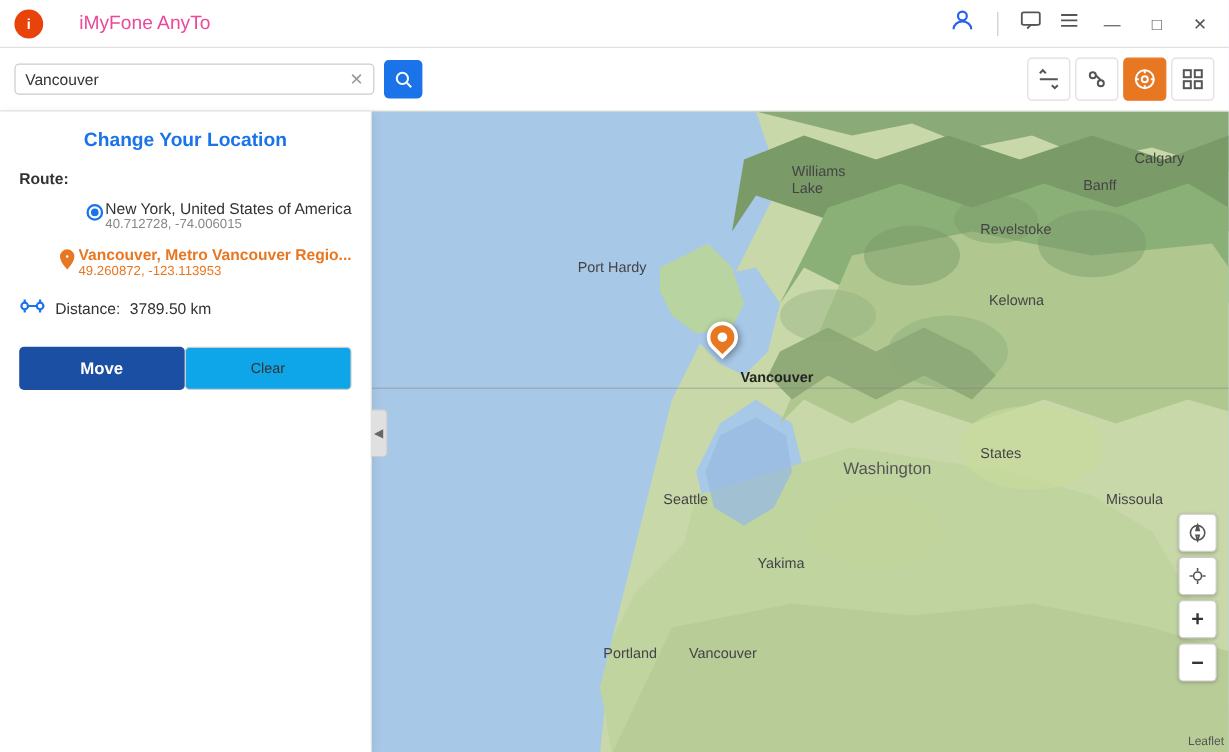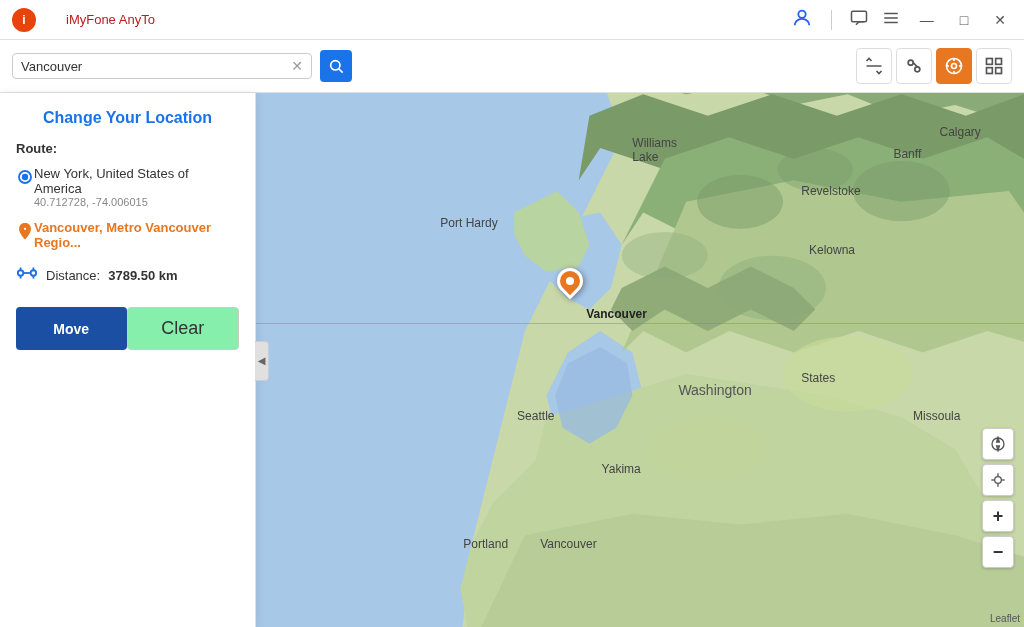--- a/index.html
+++ b/index.html
@@ -9,21 +9,21 @@
     .titlebar {
       display: flex; align-items: center; justify-content: space-between;
       height: 40px; background: #fff; border-bottom: 1px solid #e0e0e0;
       padding: 0 12px;
     }
     .titlebar-left { display: flex; align-items: center; gap: 8px; }
     .app-logo {
       width: 24px; height: 24px; background: #e8430a; border-radius: 50%;
       display: flex; align-items: center; justify-content: center; color: #fff; font-size: 12px; font-weight: bold;
     }
-    .app-title { font-size: 13px; color: #b91c1c; font-weight: 500; padding-left: 22px; }
+    .app-title { font-size: 16px; color: #ec4899; font-weight: 500; padding-left: 22px; }
     .titlebar-right { display: flex; align-items: center; gap: 14px; }
     .titlebar-icon { font-size: 16px; color: #555; cursor: pointer; }
     .win-btn { font-size: 14px; color: #555; cursor: pointer; padding: 2px 6px; }
 
     
     .searchbar-area {
       display: flex; align-items: center; padding: 8px 12px; gap: 8px;
       background: #fff; border-bottom: 1px solid #e0e0e0;
     }
     .search-input-wrap {
@@ -44,21 +44,21 @@
       background: #fff; cursor: pointer; display: flex; align-items: center; justify-content: center;
       font-size: 18px; color: #555;
     }
     .map-tool-btn.active { background: #e87722; border-color: #e87722; color: #fff; }
 
     
     .main { display: flex; position: relative; height: calc(627px - 40px - 52px); }
 
     
     .sidebar {
-      width: 256px; background: #fff; z-index: 10; padding: 16px;
+      width: 310px; background: #fff; z-index: 10; padding: 16px;
       border-right: 1px solid #e0e0e0; position: relative;
       box-shadow: 2px 0 8px rgba(0,0,0,0.08);
     }
     .sidebar-title {
       text-align: center; font-size: 16px; font-weight: 700; color: #1a73e8; margin-bottom: 14px;
     }
     .route-label { font-size: 13px; color: #333; font-weight: 600; margin-bottom: 10px; }
     .route-item { display: flex; align-items: flex-start; gap: 0; margin-bottom: 12px; justify-content: flex-end; }
     .route-icon { font-size: 18px; margin-top: 2px; flex-shrink: 0; }
     .route-icon.blue { color: #1a73e8; }
@@ -66,29 +66,29 @@
     .route-name { font-size: 13px; font-weight: 500; color: #333; }
     .route-name.orange { color: #e87722; font-weight: 600; }
     .route-coords { font-size: 11px; color: #888; }
     .route-coords.orange { color: #e87722; }
     .distance-row {
       display: flex; align-items: center; gap: 8px; margin: 10px 0 18px 0;
       font-size: 13px; color: #333;
     }
     .distance-icon { font-size: 18px; color: #1a73e8; }
     .distance-label { font-weight: 500; }
-    .distance-val { font-weight: 700; }
+    .distance-val { font-weight: 400; }
     .action-btns { display: flex; }
     .btn-move {
       flex: 1; background: #1a4fa3; color: #fff; border: none; border-radius: 4px;
       padding: 10px; font-size: 14px; font-weight: 600; cursor: pointer;
     }
     .btn-clear {
-      flex: 1; background: #86efac; color: #333; border: 1.5px solid #ccc; border-radius: 4px;
-      padding: 10px; font-size: 18px; font-weight: 500; cursor: pointer;
+      flex: 1; background: #0ea5e9; color: #333; border: 1.5px solid #ccc; border-radius: 4px;
+      padding: 10px; font-size: 12px; font-weight: 500; cursor: pointer;
     }
 
     
     .sidebar-toggle {
       position: absolute; right: -14px; top: 50%; transform: translateY(-50%);
       width: 14px; height: 40px; background: #e0e0e0; border-radius: 0 4px 4px 0;
       cursor: pointer; display: flex; align-items: center; justify-content: center;
       font-size: 10px; color: #666; z-index: 20; border: 1px solid #ccc; border-left: none;
     }
 
@@ -239,20 +239,21 @@
 
     <div class="route-item">
       <span class="route-icon orange">
         <svg width="18" height="18" viewBox="0 0 24 24" fill="none" stroke="#e87722" stroke-width="2">
           <path d="M12 2C8.13 2 5 5.13 5 9c0 5.25 7 13 7 13s7-7.75 7-13c0-3.87-3.13-7-7-7z" fill="#e87722"></path>
           <circle cx="12" cy="9" r="2.5" fill="#fff"></circle>
         </svg>
       </span>
       <div>
         <div class="route-name orange">Vancouver, Metro Vancouver Regio...</div>
+        <div class="route-coords orange">49.260872, -123.113953</div>
       </div>
     </div>
 
     <div class="distance-row">
       <span class="distance-icon">
         <svg width="22" height="22" viewBox="0 0 24 24" fill="none" stroke="#1a73e8" stroke-width="2">
           <circle cx="5" cy="12" r="3"></circle>
             <circle cx="19" cy="12" r="3"></circle>
           <line x1="8" y1="12" x2="16" y2="12"></line>
           <path d="M5 9V6m0 12v-3M19 9V6m0 12v-3"></path>

